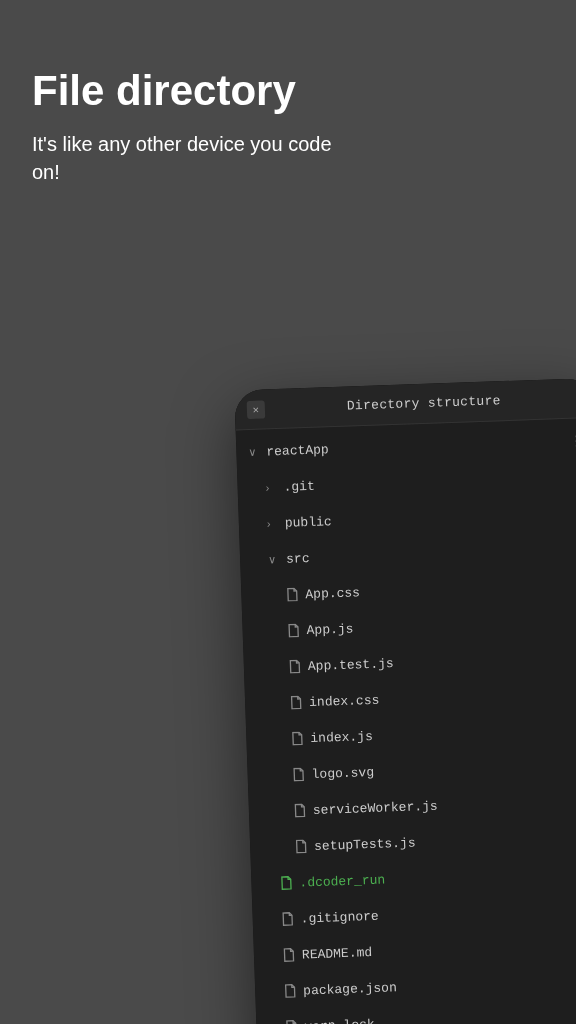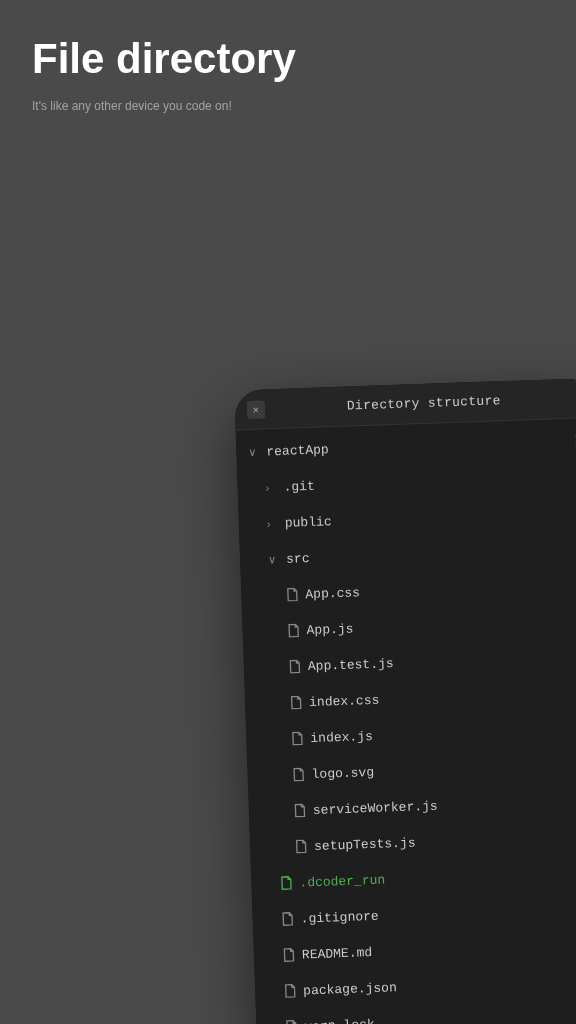--- a/index.html
+++ b/index.html
@@ -7,35 +7,35 @@
     body {
       width: 576px;
       height: 1024px;
       background-color: #4a4a4a;
       font-family: -apple-system, BlinkMacSystemFont, 'Segoe UI', sans-serif;
       overflow: hidden;
       position: relative;
     }
 
     .hero-section {
-      padding: 36px 32px 32px 32px;
+      padding: 68px 32px 32px 32px;
     }
 
     .hero-title {
       font-size: 42px;
       font-weight: 800;
       color: #ffffff;
       line-height: 1.1;
       margin-bottom: 16px;
     }
 
     .hero-subtitle {
-      font-size: 12px;
+      font-size: 20px;
       font-weight: 400;
-      color: #a3a3a3;
+      color: #ffffff;
       line-height: 1.4;
       max-width: 320px;
     }
 
     .device-container {
       position: absolute;
       bottom: -40px;
       right: -30px;
       width: 360px;
       height: 680px;

